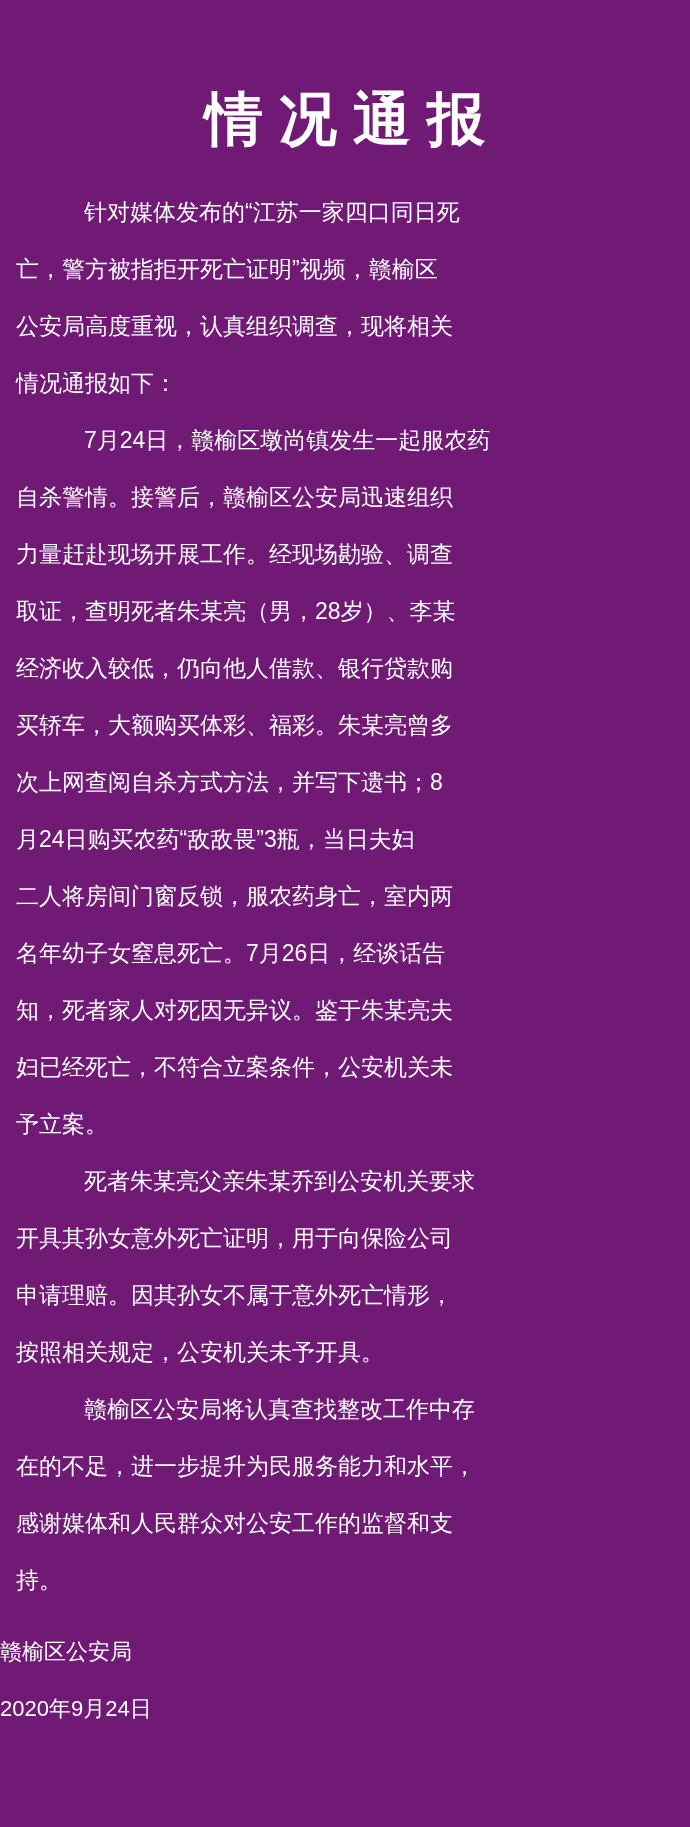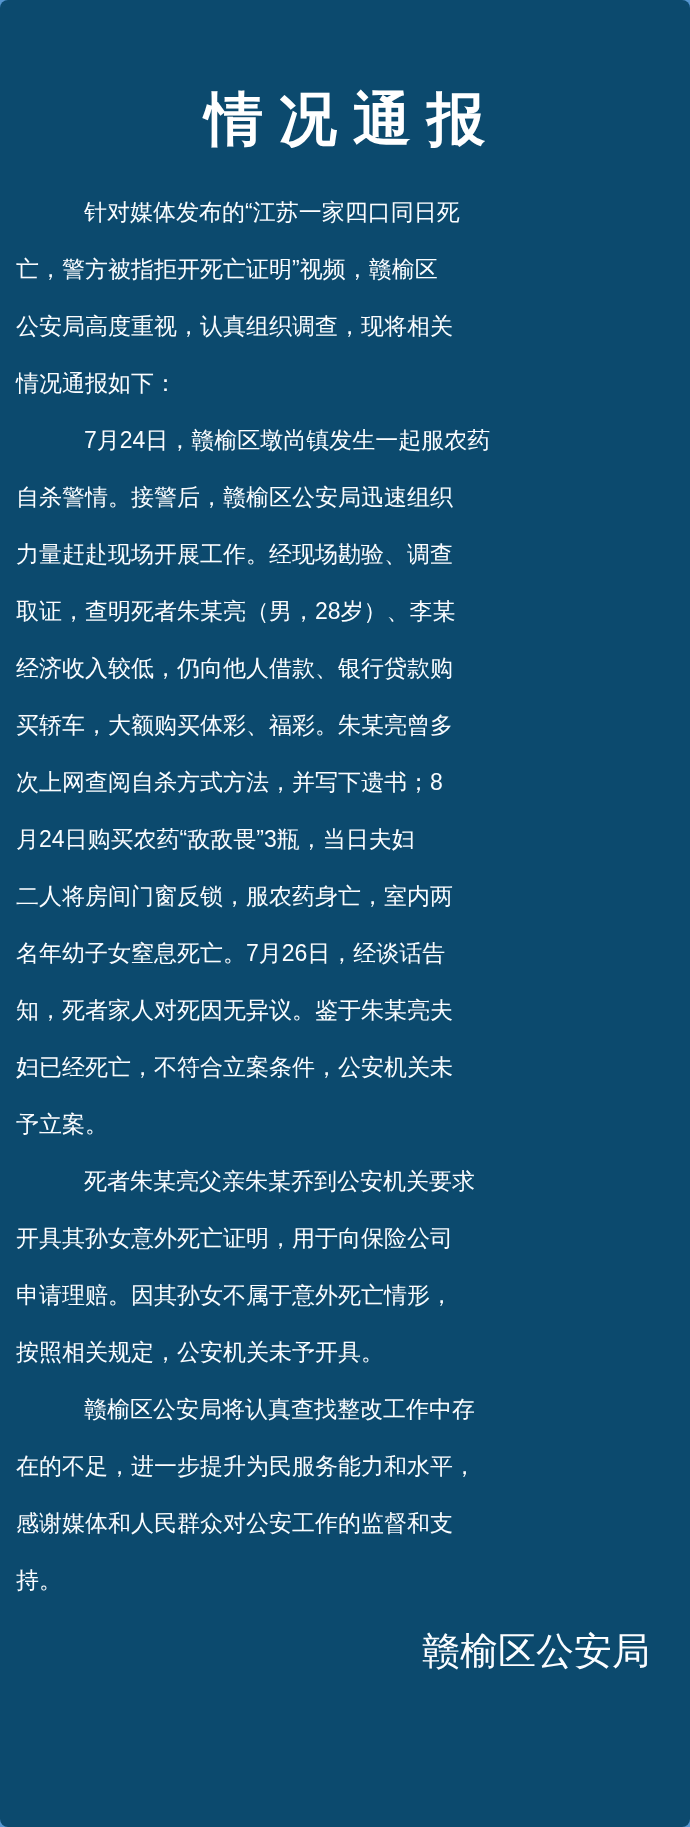--- a/index.html
+++ b/index.html
@@ -4,24 +4,23 @@
 <style>
   html, body {
     margin: 0;
     padding: 0;
     background: #5696d0;
   }
   .page {
     position: relative;
     width: 690px;
     height: 1827px;
-    background: #0c4a6e;
+    background: #701a75;
     overflow: hidden;
     font-family: "Liberation Sans", sans-serif;
-    border-radius: 8px;
   }
   .title {
     padding-top: 90px;
     text-align: center;
     font-size: 58px;
     line-height: 58px;
     font-weight: bold;
     color: #ffffff;
     letter-spacing: 16px;
     text-indent: 16px;
@@ -38,23 +37,22 @@
     height: 57px;
     white-space: nowrap;
     overflow: visible;
   }
   .line.indent {
     text-indent: 68px;
   }
   .sign-block {
     margin-top: 14px;
     padding-right: 40px;
-    text-align: right;
     color: #fbfdff;
-    font-size: 38px;
+    font-size: 22px;
     font-weight: 500;
   }
   .sign-line {
     line-height: 57px;
     height: 57px;
     white-space: nowrap;
   }
 </style>
 </head>
 <body>
@@ -93,14 +91,15 @@
       <div>
         <div class="line indent">赣榆区公安局将认真查找整改工作中存</div>
         <div class="line">在的不足，进一步提升为民服务能力和水平，</div>
         <div class="line">感谢媒体和人民群众对公安工作的监督和支</div>
         <div class="line">持。</div>
       </div>
     </div>
 
   <div class="sign-block">
     <div class="sign-line">赣榆区公安局</div>
+    <div class="sign-line">2020年9月24日</div>
   </div>
 </div>
 
 </body></html>

